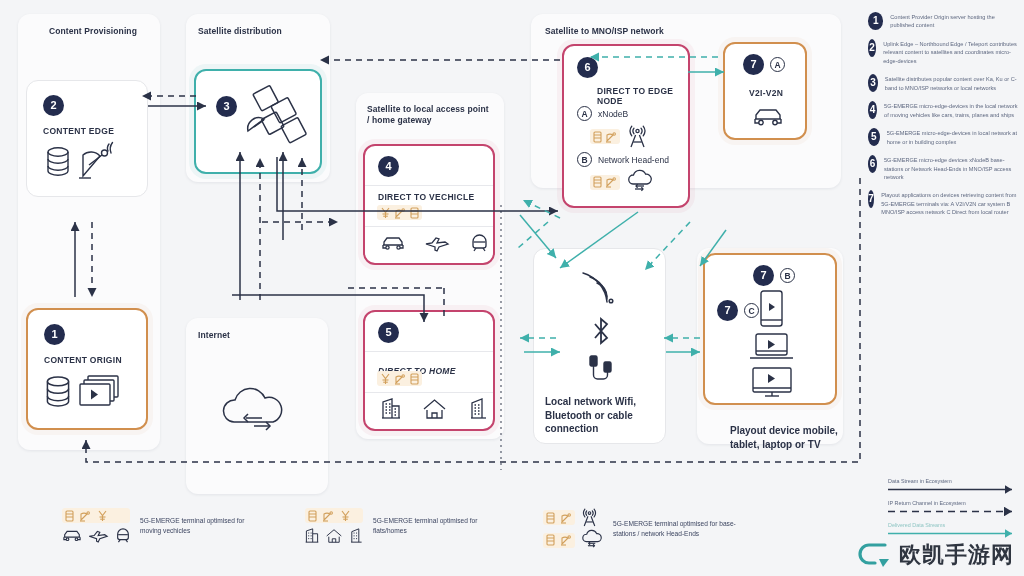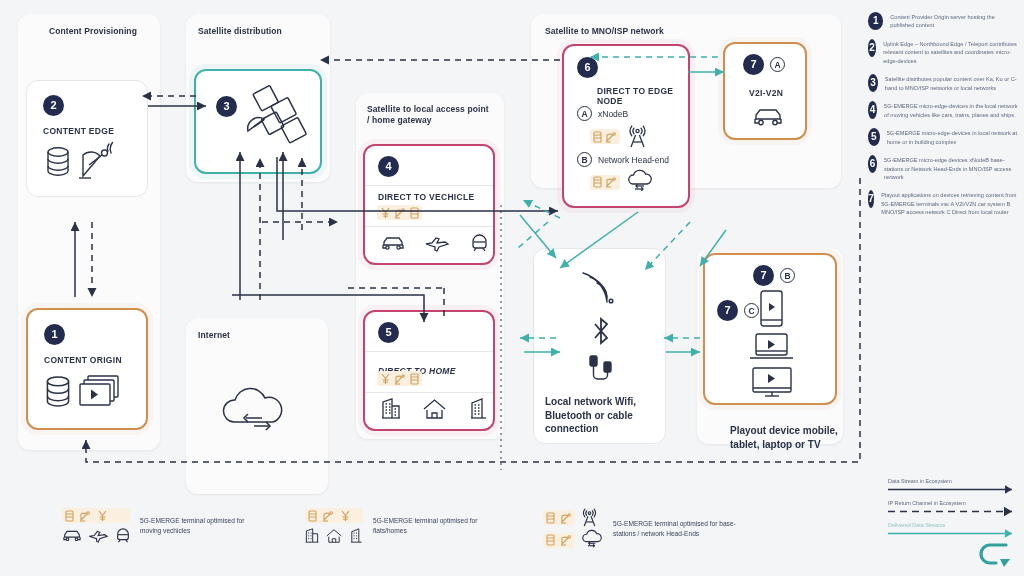--- a/index.html
+++ b/index.html
@@ -719,15 +719,16 @@
     </div>
   </div>
 
   <div class="wm">
     <span class="wm-mark">
       <svg width="30" height="30" viewBox="0 0 30 30" fill="none">
         <path d="M22 5 H6 a9 9 0 0 0 0 18 h6" stroke="#33a0a0" stroke-width="3.2" stroke-linecap="round"></path>
         <path d="M16 19 L26 19 L20 27 Z" fill="#33a0a0"></path>
       </svg>
     </span>
+    <span>欧凯手游网</span>
   </div>
 
 </div>
 
 </body></html>

